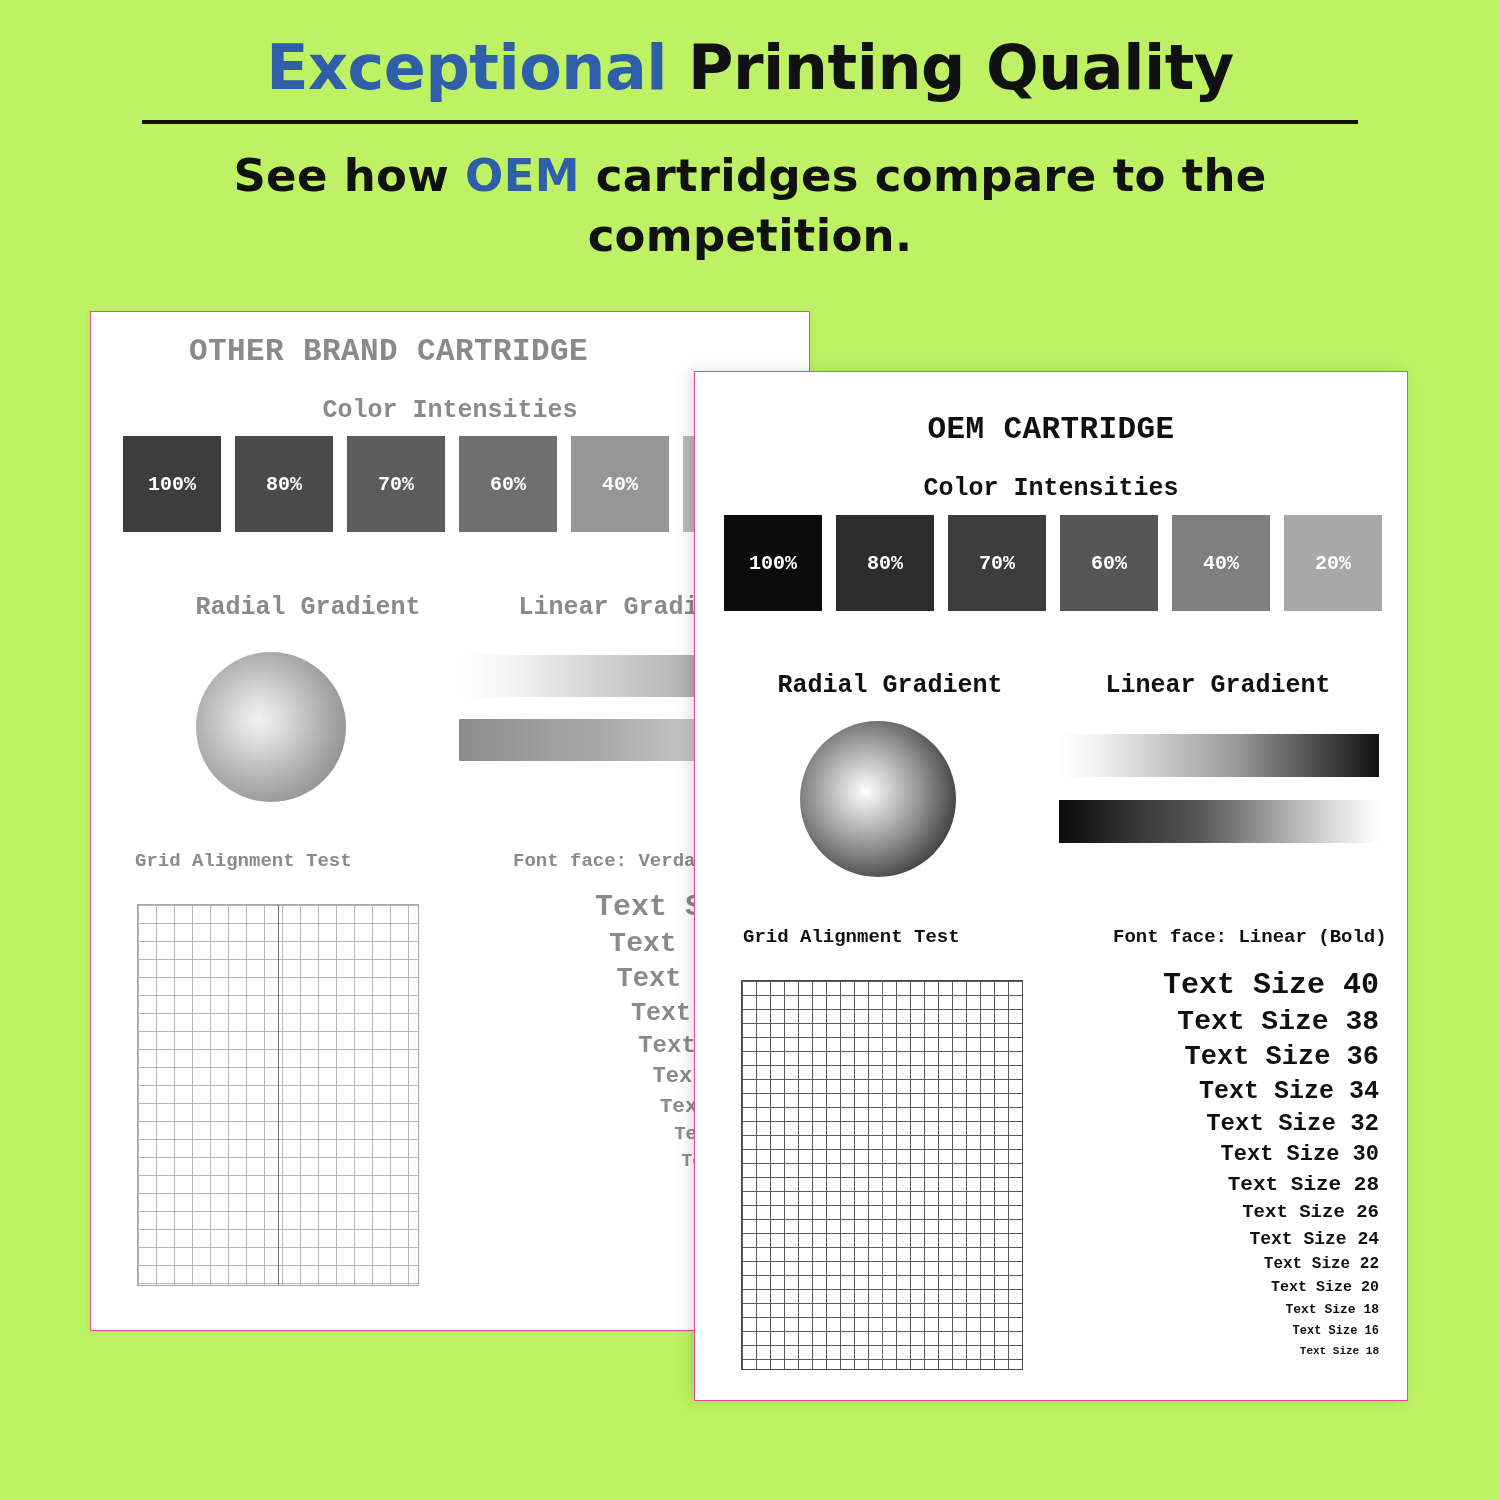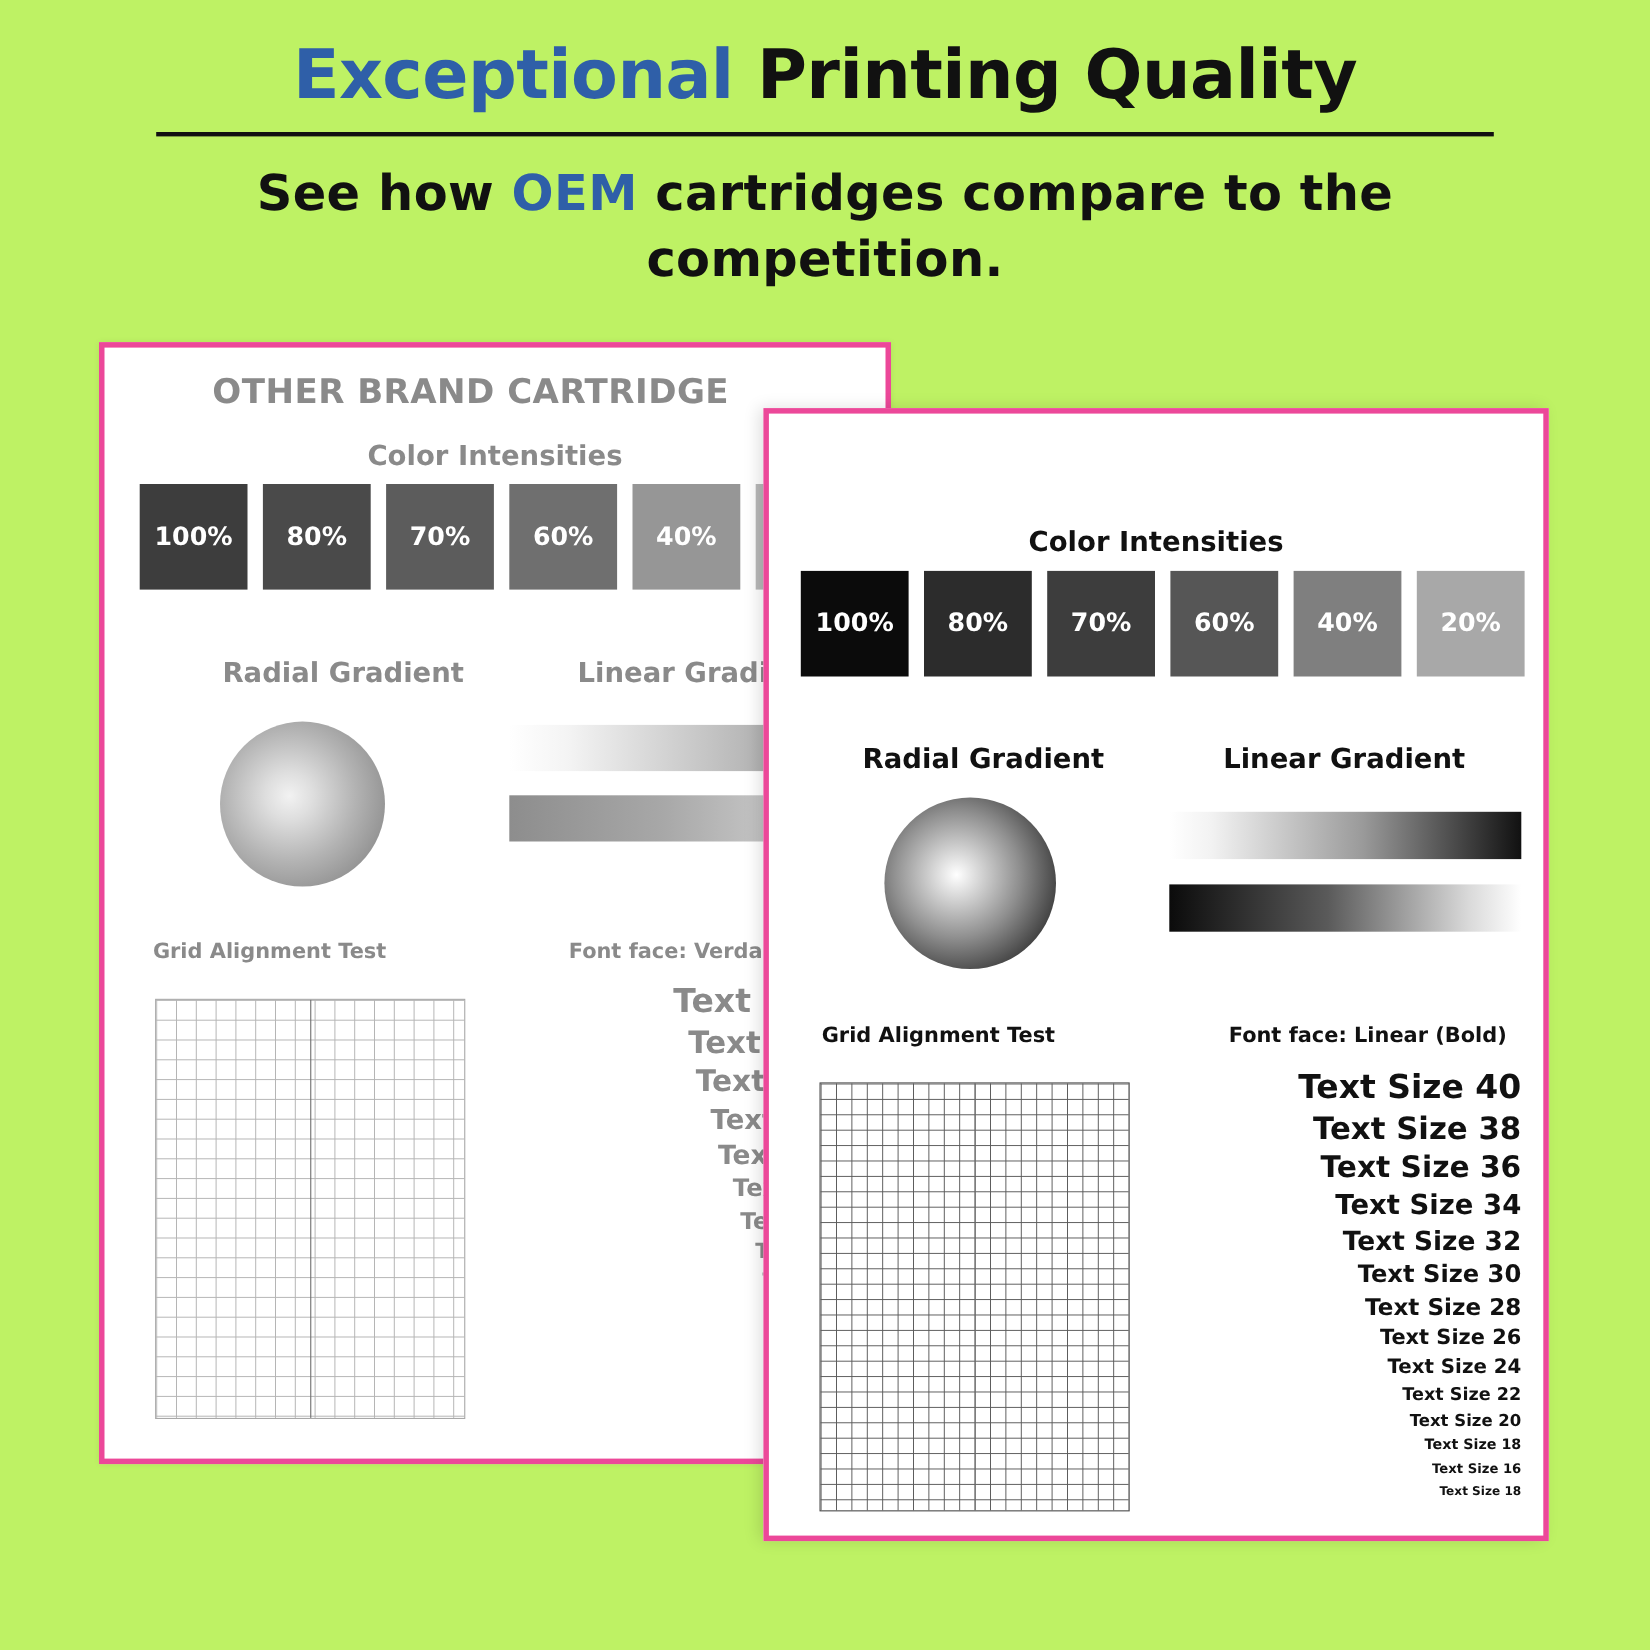--- a/index.html
+++ b/index.html
@@ -46,21 +46,22 @@
     color: #111111;
     line-height: 1.32;
     letter-spacing: 0.3px;
   }
   .subtitle .accent { color: #2f5fa8; }
 
   
   .sheet {
     position: absolute;
     background: #ffffff;
-    border: 5px solid #ec4899;
+    border: 1px solid #ec4899;
+    font-family: Liberation Mono, monospace;
   }
   .sheet.back {
     left: 90px; top: 311px;
     width: 720px; height: 1020px;
     box-shadow: 0 0 6px rgba(0,0,0,0.07);
     overflow: hidden;
     color: #8a8a8a;
   }
   .sheet.front {
     left: 694px; top: 371px;
@@ -93,21 +94,21 @@
     position: absolute;
     display: flex;
     gap: 14px;
   }
   .swatch {
     width: 98px;
     height: 96px;
     display: flex;
     align-items: center;
     justify-content: center;
-    font-size: 23px;
+    font-size: 20px;
     font-weight: bold;
     color: #ffffff;
   }
 
   
   .ball {
     position: absolute;
     border-radius: 50%;
   }
   .ball.front-ball {
@@ -216,20 +217,21 @@
       <div style="font-size:18px; margin-bottom:8px;">Text Size 24</div>
       <div style="font-size:16px; margin-bottom:8px;">Text Size 22</div>
       <div style="font-size:15px; margin-bottom:8px;">Text Size 20</div>
       <div style="font-size:13px; margin-bottom:8px;">Text Size 18</div>
       <div style="font-size:12px; margin-bottom:8px;">Text Size 16</div>
     </div>
   </div>
 
   <div class="sheet front">
 
+    <div class="sheet-title">OEM CARTRIDGE</div>
 
     <div class="section-label" style="top:102px; left:0; width:100%; text-align:center; font-size:25px; color:#111;">Color Intensities</div>
 
     <div class="swatches" style="top:143px; left:29px;">
       <div class="swatch" style="background:#0b0b0b;">100%</div>
       <div class="swatch" style="background:#2c2c2c;">80%</div>
       <div class="swatch" style="background:#3d3d3d;">70%</div>
       <div class="swatch" style="background:#565656;">60%</div>
       <div class="swatch" style="background:#7f7f7f;">40%</div>
       <div class="swatch" style="background:#a8a8a8;">20%</div>

